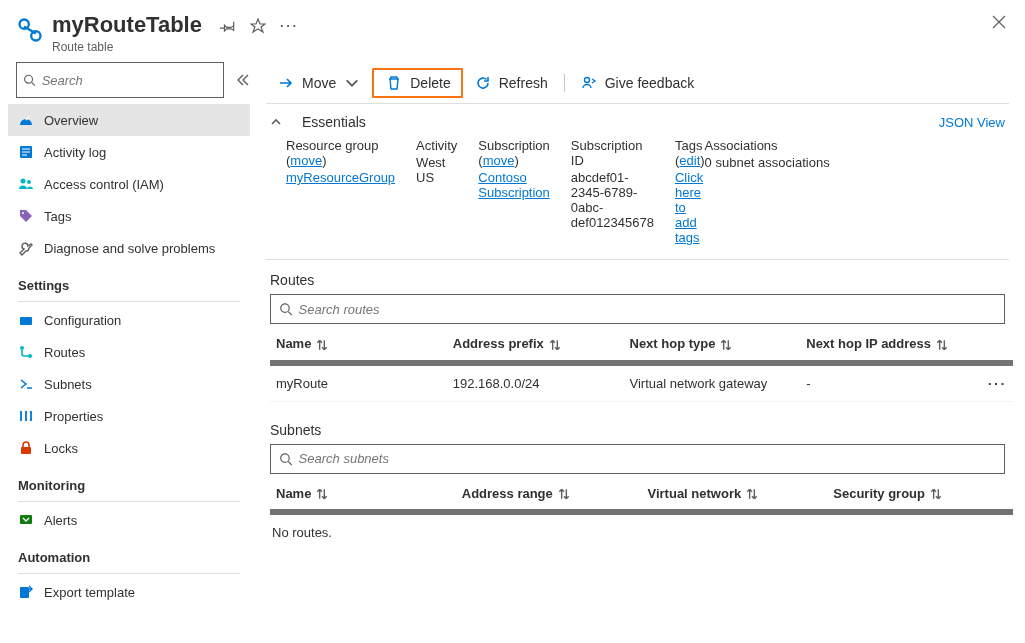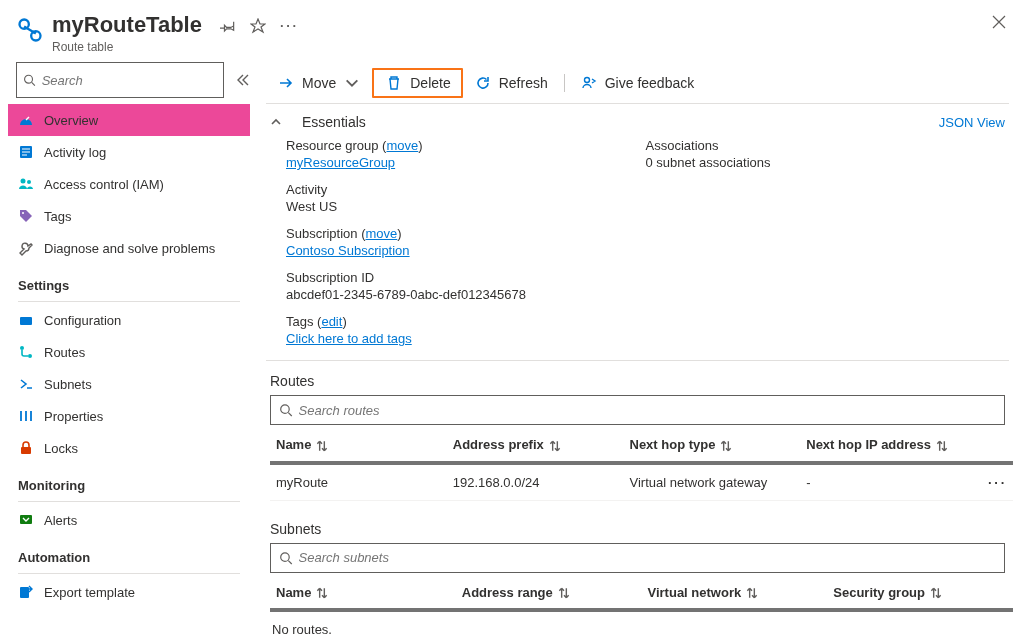--- a/index.html
+++ b/index.html
@@ -41,21 +41,21 @@
     border:1px solid #605e5c; padding:0 6px; color:#605e5c;
   }
   .search-box svg { width:14px; height:14px; margin-right:6px; }
   .search-box input { border:none; outline:none; font-size:13px; width:100%; font-style:italic; color:#605e5c;}
   .collapse-chev { width:16px; height:16px; color:#605e5c; cursor:pointer; }
 
   .nav-item {
     display:flex; align-items:center; height:32px; padding:0 10px;
     cursor:pointer; font-size:13px; color:#323130;
   }
-  .nav-item.active { background:#ec4899; }
+  .nav-item.active { background:#e5e5e5; }
   .nav-item .nic { width:16px; height:16px; margin-right:10px; display:flex; align-items:center; justify-content:center;}
   .nav-group-label { font-size:13px; font-weight:600; color:#323130; padding:14px 10px 4px 10px; }
   .nav-sep { border-top:1px solid #e1dfdd; margin: 4px 10px 2px 10px; }
 
   
   .main { flex:1; padding: 0 16px 0 8px; }
   .toolbar {
     display:flex; align-items:center; height:42px; gap:0;
     border-bottom:1px solid #e1dfdd;
   }
@@ -70,38 +70,38 @@
 
   .essentials-bar {
     display:flex; align-items:center; justify-content:space-between;
     padding:10px 4px 4px 4px;
   }
   .ess-toggle { display:flex; align-items:center; gap:20px; cursor:pointer; font-size:14px;}
   .ess-toggle svg { width:12px; height:12px; color:#605e5c; }
   .json-view { color:#0078d4; font-size:13px; cursor:pointer; }
 
   .ess-grid { display:flex; padding:4px 4px 4px 20px; }
-  .ess-col { flex:1; display:flex; flex-direction:column; gap:12px; padding-bottom:4px;}
+  .ess-col { flex:1; display:flex; gap:21px; padding-bottom:4px;}
   .ess-item .lbl { font-size:13px; color:#323130; }
   .ess-item .val { font-size:13px; color:#323130; margin-top:2px;}
   .ess-item .lbl .mutelink { color:#0078d4; text-decoration:underline; cursor:pointer;}
 
   .section-title { font-size:14px; color:#323130; padding:12px 4px 6px 4px; }
   .section-sep-top { border-top:1px solid #e1dfdd; margin-top:6px;}
   .filter-box {
     display:flex; align-items:center; height:30px; border:1px solid #605e5c;
     padding:0 8px; margin:0 4px; color:#605e5c;
   }
   .filter-box svg { width:14px; height:14px; margin-right:6px; }
   .filter-box input { border:none; outline:none; font-size:13px; width:100%; font-style:italic; color:#605e5c;}
 
   table.data { width:100%; border-collapse:collapse; margin:4px 4px 0 4px; table-layout:fixed;}
   table.data th {
     text-align:left; font-weight:600; font-size:13px; color:#323130;
-    padding:8px 6px; border-bottom:4px solid #737373; position:relative;
+    padding:8px 6px; border-bottom:6px solid #737373; position:relative;
   }
   table.data td {
     font-size:13px; color:#323130; padding:10px 6px; border-bottom:1px solid #f3f2f1;
   }
   .sort-ic { display:inline-flex; width:14px; height:14px; color:#605e5c; vertical-align:middle; margin-left:4px;}
   .row-more { color:#605e5c; cursor:pointer; letter-spacing:2px; font-weight:700; text-align:right;}
   .noresults { font-size:13px; color:#323130; padding:10px 6px;}
 
   
   .c-blue { color:#0078d4; }

